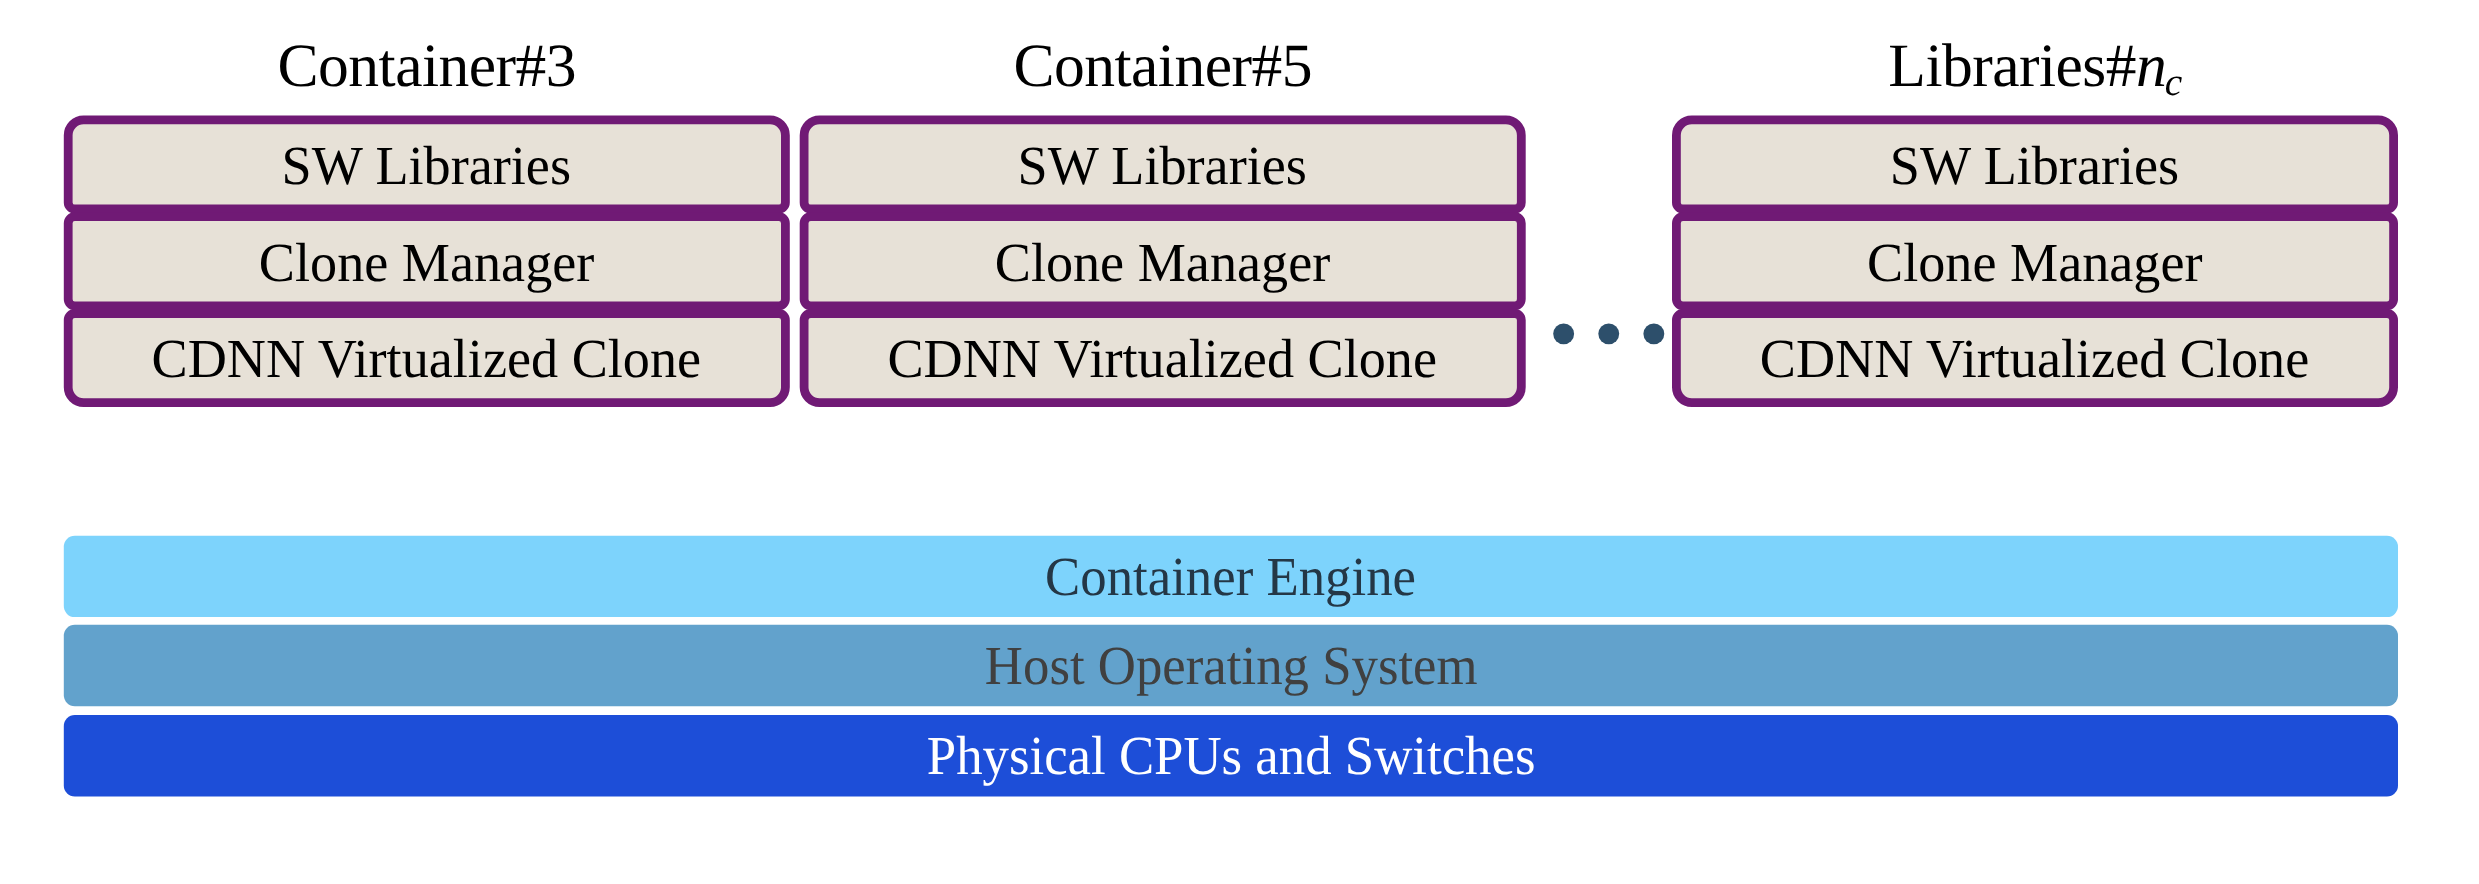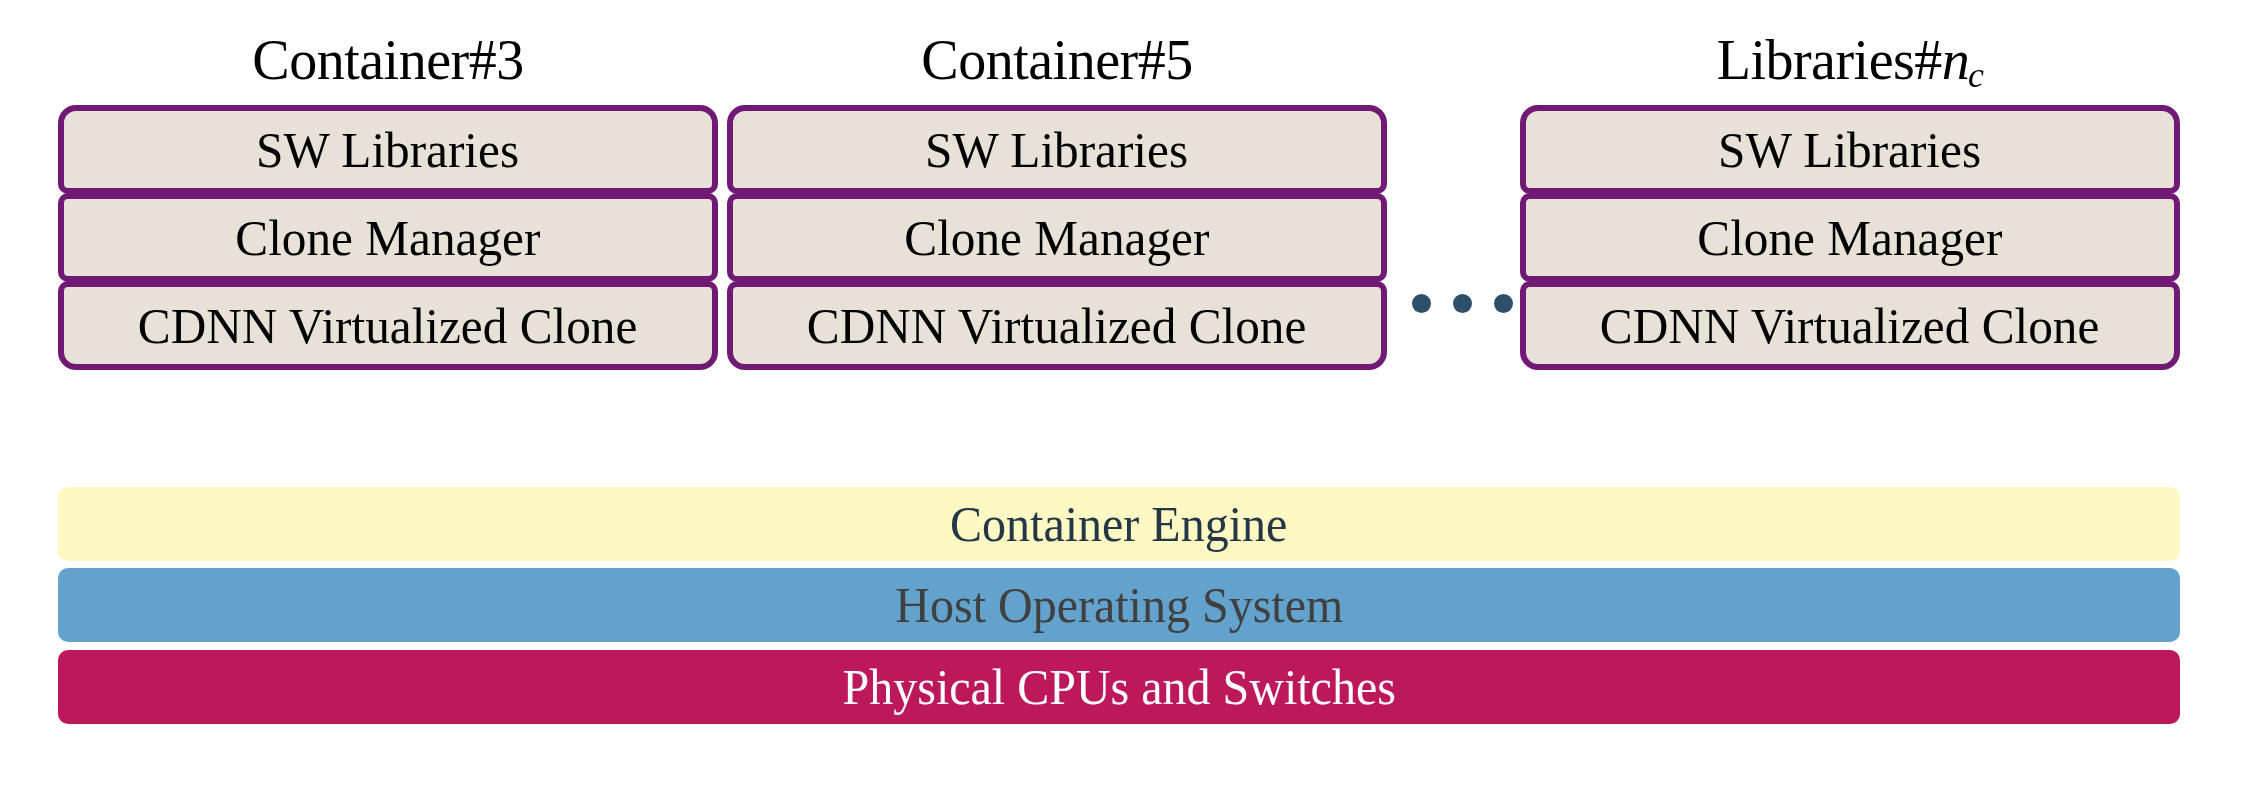--- a/index.html
+++ b/index.html
@@ -43,21 +43,21 @@
 
   
   .container-stack {
     position: absolute;
     box-sizing: border-box;
     display: flex;
     flex-direction: column;
   }
   .stack-row {
     box-sizing: border-box;
-    border: 6px solid #701a75;
+    border: 8px solid #701a75;
     border-radius: 16px;
     background: #e7e1d7;
     display: flex;
     align-items: center;
     justify-content: center;
     color: #000000;
     font-size: 50px;
     line-height: 1;
     white-space: nowrap;
     overflow: hidden;
@@ -156,25 +156,25 @@
       <span class="tight">SW Libraries</span>
     </div>
     <div class="stack-row row-mid" style="height:89px;">
       <span class="tight">Clone Manager</span>
     </div>
     <div class="stack-row row-bottom" style="height:89px;">
       <span class="tight">CDNN Virtualized Clone</span>
     </div>
   </div>
 
-  <div class="layer-bar" style="left:58px; top:487px; width:2122px; height:74px; background:#fef9c3; color:#243746;">
+  <div class="layer-bar" style="left:58px; top:487px; width:2122px; height:74px; background:#7dd3fc; color:#243746;">
     <span class="bar-label">Container Engine</span>
   </div>
 
   <div class="layer-bar" style="left:58px; top:568px; width:2122px; height:74px; background:#62a2cc; color:#404040;">
     <span class="bar-label">Host Operating System</span>
   </div>
 
-  <div class="layer-bar" style="left:58px; top:650px; width:2122px; height:74px; background:#be185d; color:#ffffff;">
+  <div class="layer-bar" style="left:58px; top:650px; width:2122px; height:74px; background:#1d4ed8; color:#ffffff;">
     <span class="bar-label">Physical CPUs and Switches</span>
   </div>
 
 </div>
 
 </body></html>

